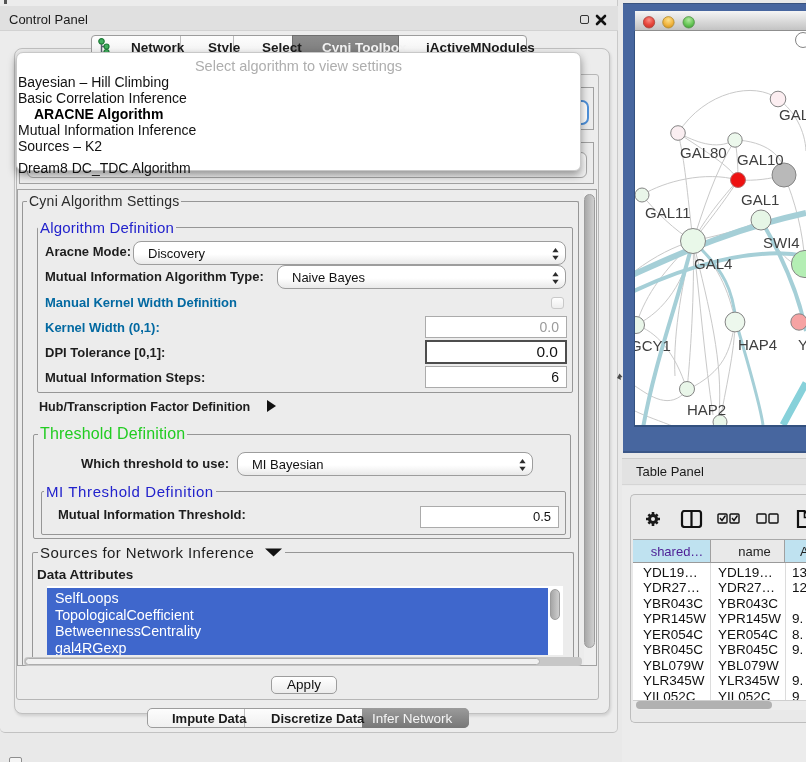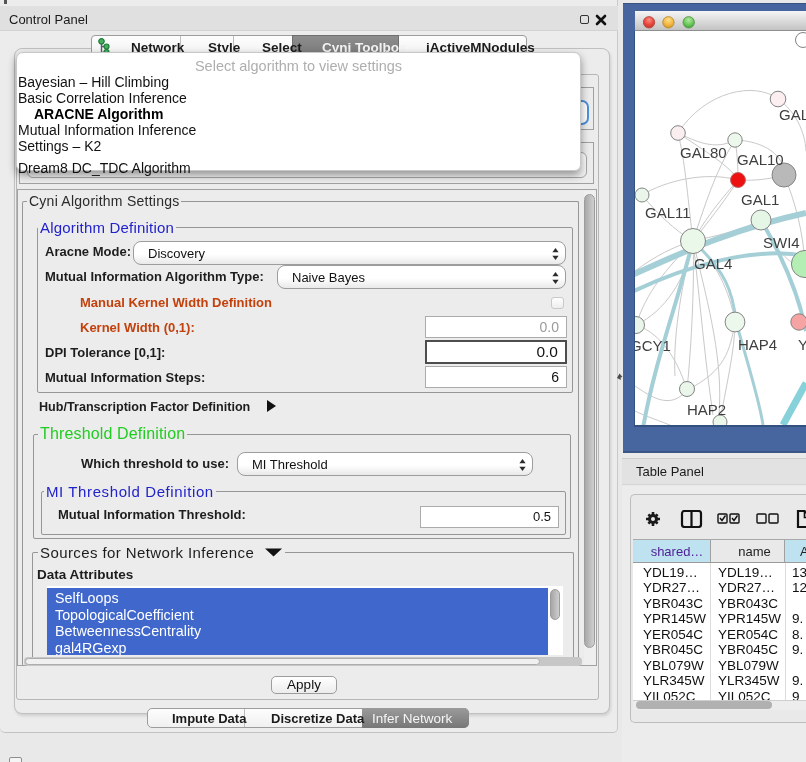--- a/index.html
+++ b/index.html
@@ -1,21 +1,21 @@
 <!DOCTYPE html>
 <html><head>
 <meta charset="utf-8">
 <style>
   * { margin:0; padding:0; box-sizing:border-box; }
   html,body { width:806px; height:762px; overflow:hidden; }
   body { font-family:"Liberation Sans", sans-serif; background:#e9e9e9; position:relative; }
   .abs { position:absolute; }
   .bold { font-weight:bold;padding-left:16px; }
   .lbl { font-size:13px; color:#1d1d1d; font-weight:bold; white-space:nowrap; }
-  .dis { color:#c2410c;margin-left:35px; }
+  .dis { color:#0369a1; }
   .combo { position:absolute; background:linear-gradient(#ffffff 55%,#e9e9e9); border:1px solid #9d9d9d; border-radius:8px; font-size:13px; color:#111; }
   .combo .ctext { position:absolute; left:14px; top:4px; white-space:nowrap; }
   .carrow { position:absolute; right:5px; top:4px; width:9px; height:16px; }
   .tfield { position:absolute; background:#fff; border:1px solid #ababab; font-size:14px; color:#111; text-align:right; padding-right:7px; }
   .grp { position:absolute; border:1px solid #969696; border-radius:2px; }
 </style>
 </head>
 <body>
 
 <div class="abs" style="left:0; top:0; width:618px; height:733px; background:#ececec; border-right:1px solid #c9c9c9; border-bottom:1px solid #c2c2c2; border-radius:0 0 5px 5px;"></div>
@@ -85,21 +85,21 @@
 
 <div class="lbl" style="position:absolute; left:39px; top:400px; font-size:12.6px;">Hub/Transcription Factor Definition</div>
 <svg class="abs" style="left:264px; top:399px;" width="14" height="14" viewBox="0 0 14 14">
     <path d="M3 1 L12 7 L3 13 Z" fill="#111"></path>
   </svg>
 
 <div class="grp" style="left:33px; top:434px; width:538px; height:105px;"></div>
 <div class="abs" style="left:38px; top:434px; background:#ececec; padding:0 2px; font-size:16px; letter-spacing:0.15px; color:#22cc22; white-space:nowrap; transform:translateY(-50%);">Threshold Definition</div>
 <div class="lbl" style="position:absolute; left:81px; top:456px;">Which threshold to use:</div>
 <div class="combo" style="left:237px; top:452px; width:296px; height:24px;">
-    <span class="ctext">MI Threshold</span>
+    <span class="ctext">MI Bayesian</span>
   <svg class="carrow" viewBox="0 0 9 16">
       <path d="M4.5 2 L7.6 6.2 H1.4 Z" fill="#2b2b2b"></path>
       <path d="M4.5 14 L1.4 9.8 H7.6 Z" fill="#2b2b2b"></path>
     </svg>
 </div>
 
 <div class="grp" style="left:41px; top:491px; width:525px; height:44px;"></div>
 <div class="abs" style="left:44px; top:491px; background:#ececec; padding:0 2px; font-size:15px; letter-spacing:0.6px; color:#2222cc; white-space:nowrap; transform:translateY(-50%);">MI Threshold Definition</div>
 <div class="lbl" style="position:absolute; left:58px; top:507px;">Mutual Information Threshold:</div>
 <div class="tfield" style="left:420px; top:506px; width:139px; height:22px; line-height:20px; font-size:13px;">0.5</div>
@@ -145,21 +145,21 @@
 <div class="abs" style="left:27px; top:152px; width:560px; height:26px; border:1px solid #a6a6a6; border-radius:6px; background:linear-gradient(#ffffff,#f0f0f0);">
   <div style="position:absolute; left:12px; top:5px; font-size:13px; color:#444; white-space:nowrap;">gal-filtered.sif default node</div>
 </div>
 
 <div class="abs" style="left:16px; top:52px; width:565px; height:119px; background:#fff; border:1px solid #c8c8c8; border-radius:7px 7px 6px 6px; box-shadow:0 4px 9px rgba(0,0,0,0.4);"></div>
 <div class="abs" style="left:16px; top:58px; width:565px; text-align:center; font-size:14.5px; color:#aeaeae;">Select algorithm to view settings</div>
 <div class="abs" style="left:18px; top:74px; font-size:14px; color:#111;">Bayesian – Hill Climbing</div>
 <div class="abs" style="left:18px; top:90px; font-size:14px; color:#111;">Basic Correlation Inference</div>
 <div class="abs bold" style="left:18px; top:106px; font-size:14px; color:#000;">ARACNE Algorithm</div>
 <div class="abs" style="left:18px; top:122px; font-size:14px; color:#111;">Mutual Information Inference</div>
-<div class="abs" style="left:18px; top:138px; font-size:14px; color:#111;">Settings – K2</div>
+<div class="abs" style="left:18px; top:138px; font-size:14px; color:#111;">Sources – K2</div>
 <div class="abs" style="left:18px; top:160px; font-size:14px; color:#111;">Dream8 DC_TDC Algorithm</div>
 
 <div class="abs" style="left:623px; top:3px; width:183px; height:450px; background:#47669f; border-top:1px solid #39537f;"></div>
 <div class="abs" style="left:635px; top:11px; width:171px; height:20px; background:linear-gradient(#f5f5f5,#c3c3c3); border-bottom:1px solid #8f8f8f;"></div>
 <svg class="abs" style="left:643px; top:15.5px;" width="52" height="13" viewBox="0 0 52 13">
   <defs>
     <radialGradient id="rg" cx="0.5" cy="0.3" r="0.75">
         <stop offset="0" stop-color="#f98d85"></stop>
         <stop offset="0.55" stop-color="#e8473c"></stop>
         <stop offset="1" stop-color="#c33027"></stop>

